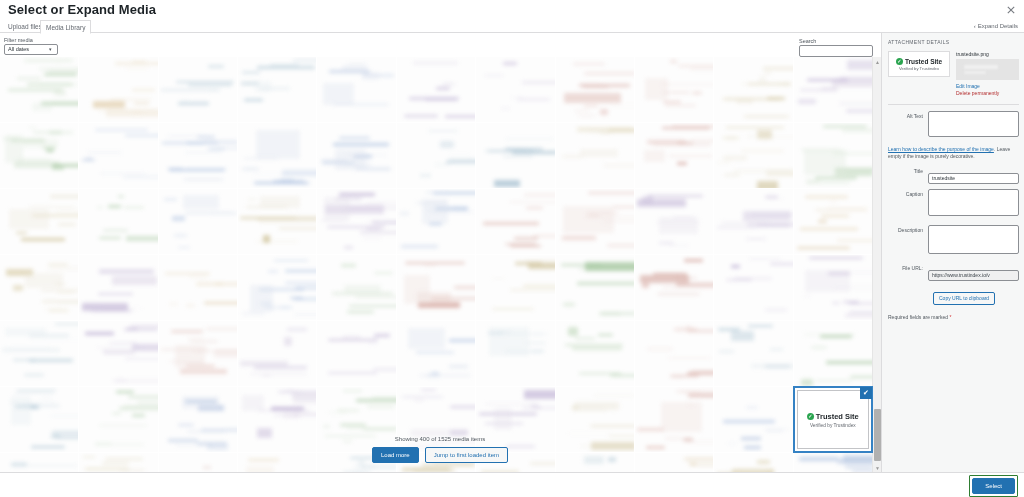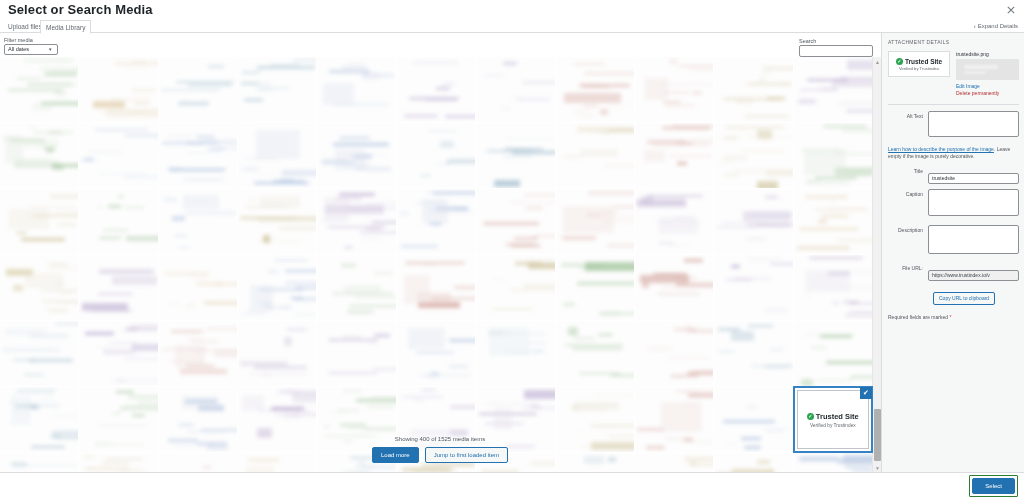--- a/index.html
+++ b/index.html
@@ -454,21 +454,21 @@
     padding: 3px 12px;
     cursor: pointer;
     line-height: 8px;
   }
 </style>
 </head>
 <body>
 
 <div id="app">
 
-  <div class="modal-title">Select or Search Media</div>
+  <div class="modal-title">Select or Expand Media</div>
   <button class="close-btn">
     <svg width="8" height="8" viewBox="0 0 10 10" aria-hidden="true">
       <path d="M1 1 L9 9 M9 1 L1 9" stroke="#787c82" stroke-width="1.4" fill="none"></path>
     </svg>
   </button>
 
   <div class="tabs-row">
     <div class="tab upload">Upload files</div>
     <div class="tab library">Media Library</div>
     <div class="expand-details">

